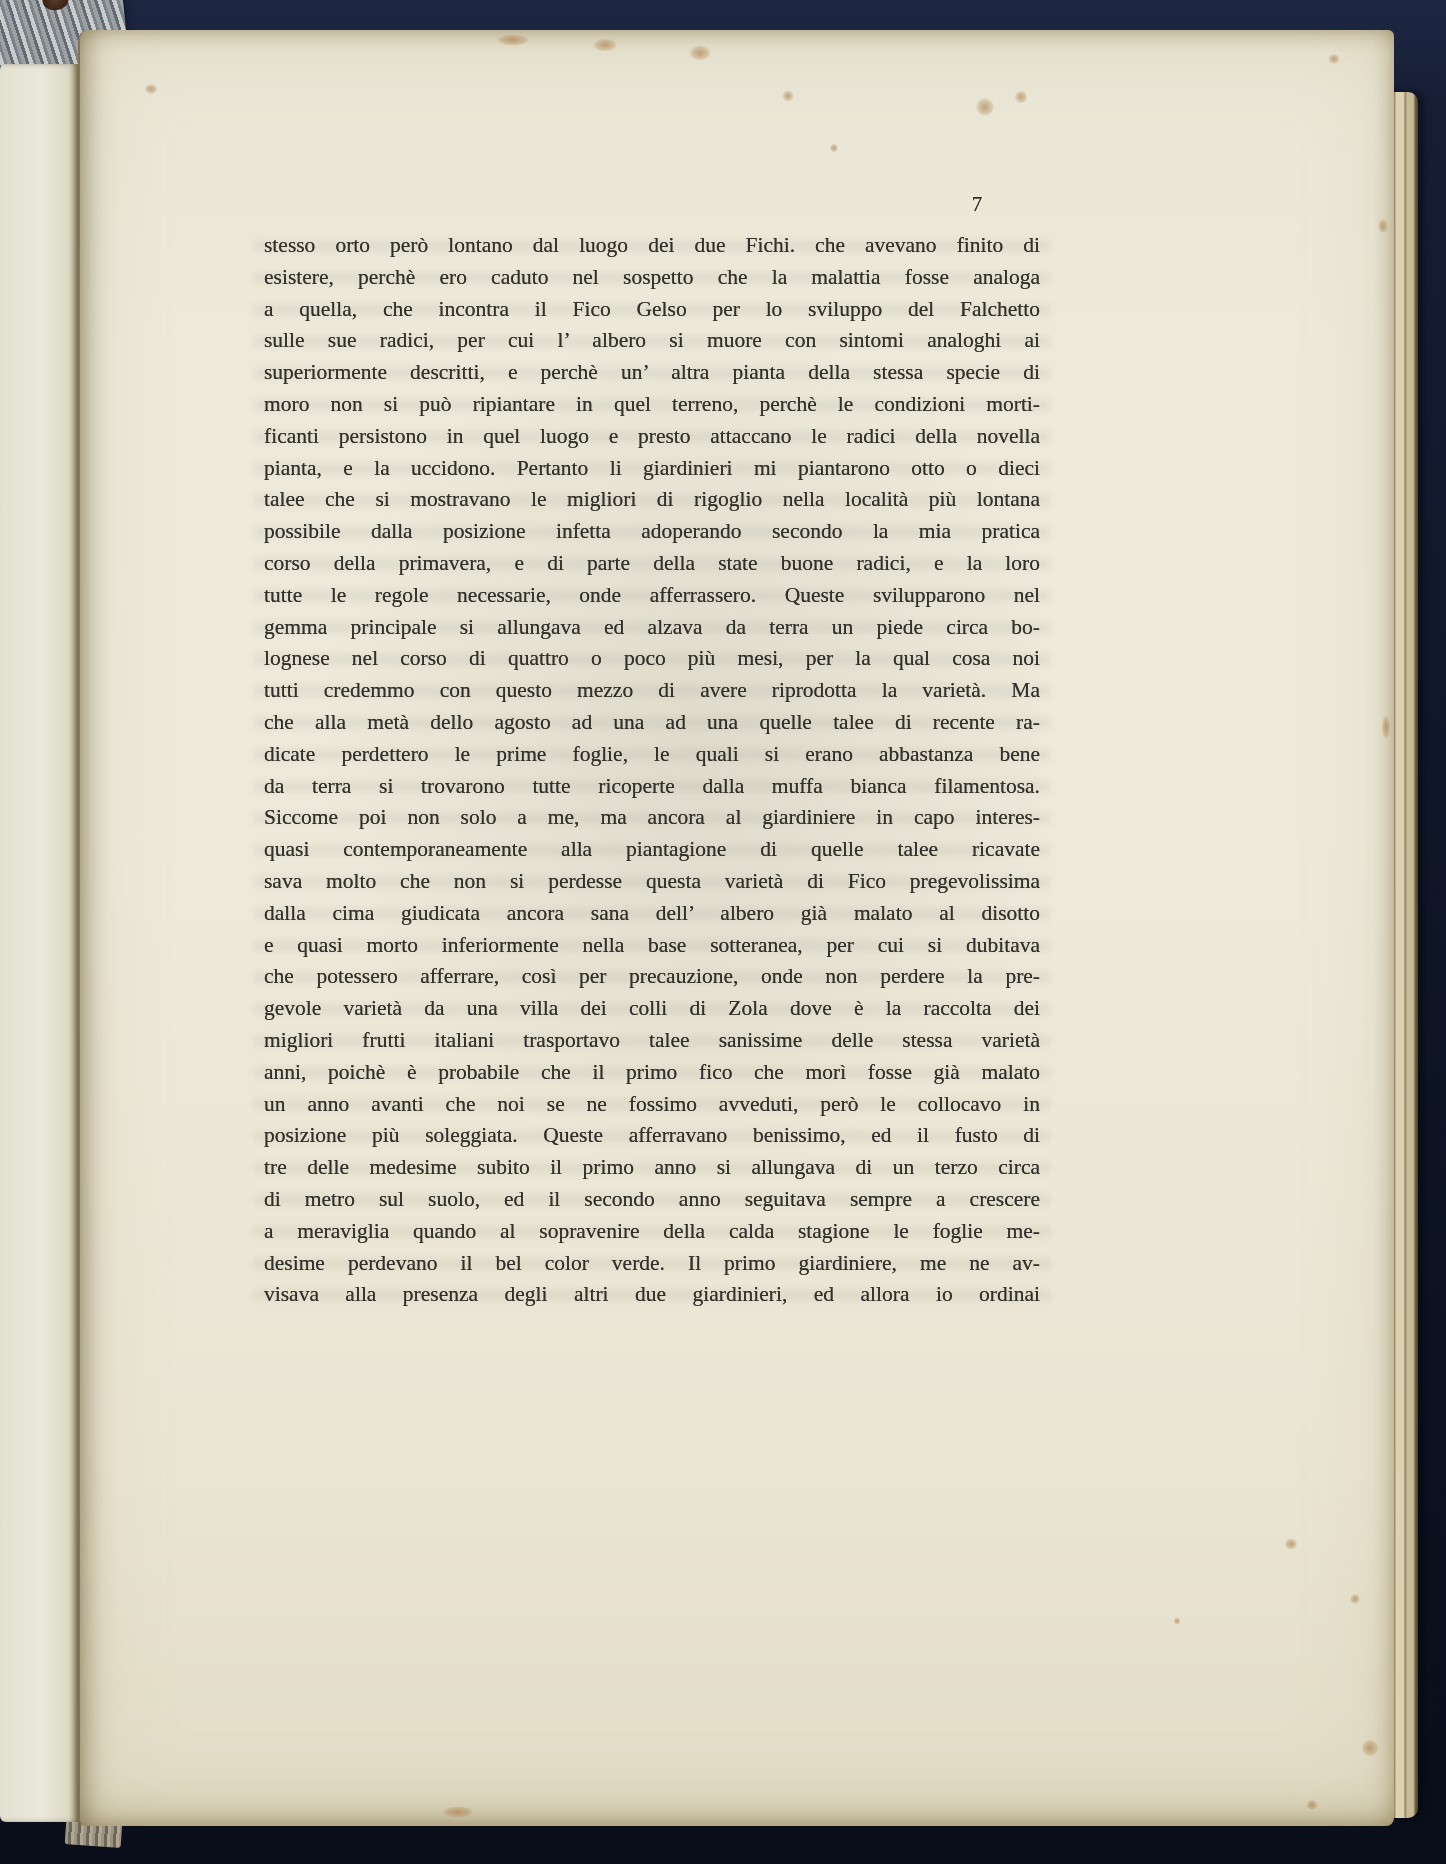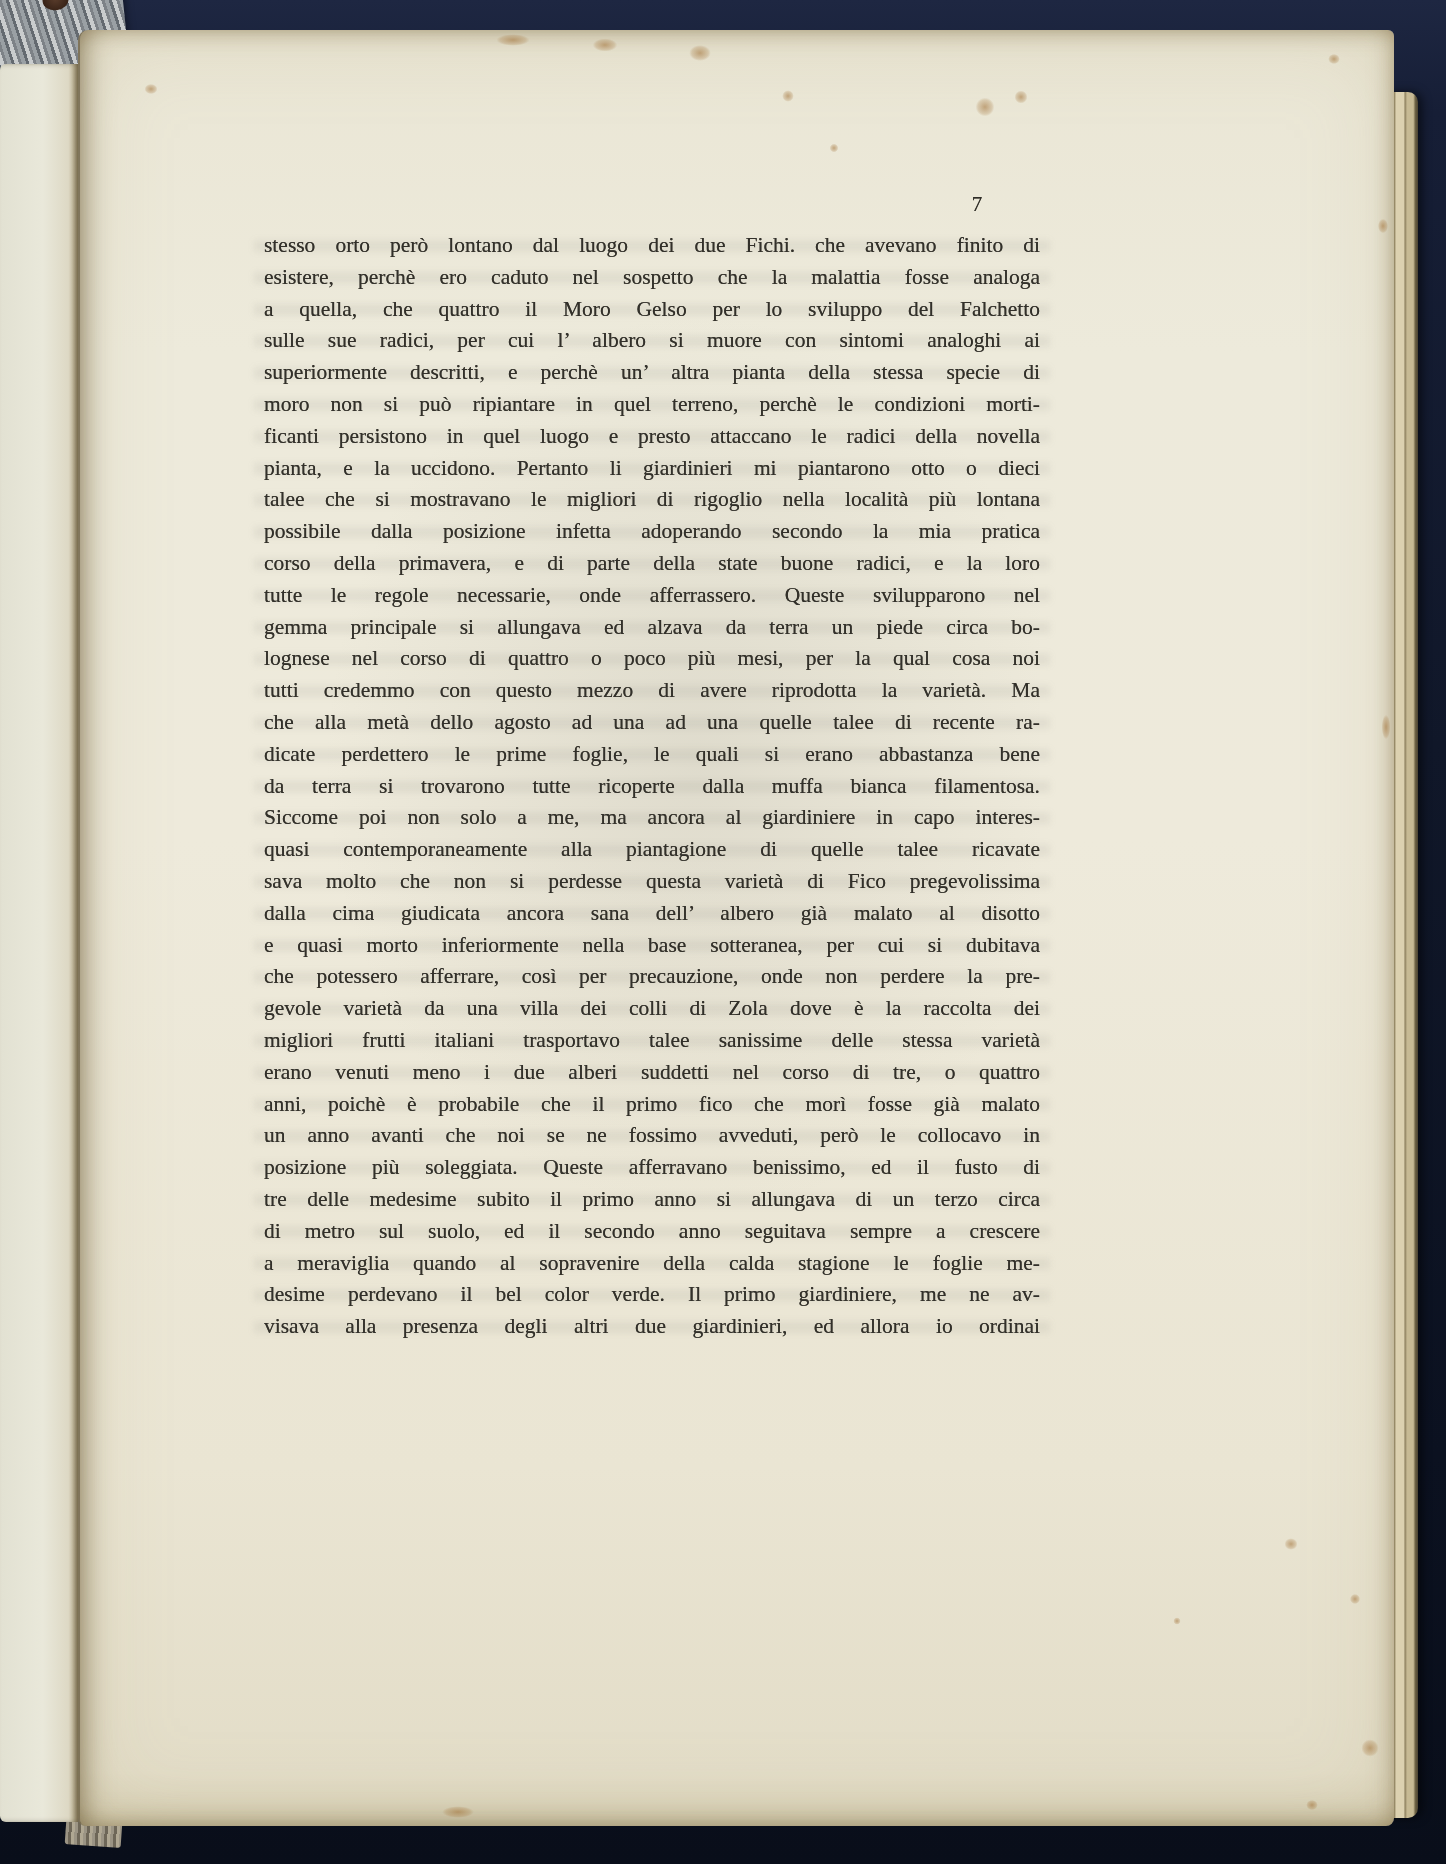--- a/index.html
+++ b/index.html
@@ -136,21 +136,21 @@
     <i class="fox" style="left:1278px;top:1706px;width:24px;height:24px;"></i>
     <i class="fox" style="left:1224px;top:1768px;width:16px;height:14px;"></i>
     <i class="fox streak" style="left:356px; top:1774px;width:44px;height:16px;"></i>
     <i class="fox" style="left:1092px;top:1586px;width:10px;height:10px;"></i>
 
     <div class="page-number">7</div>
 
     <div class="text-block">
         <div class="line">stesso orto però lontano dal luogo dei due Fichi. che avevano finito di</div>
         <div class="line">esistere, perchè ero caduto nel sospetto che la malattia fosse analoga</div>
-        <div class="line">a quella, che quattro il Moro Gelso per lo sviluppo del Falchetto</div>
+        <div class="line">a quella, che incontra il Fico Gelso per lo sviluppo del Falchetto</div>
         <div class="line">sulle sue radici, per cui l’ albero si muore con sintomi analoghi ai</div>
         <div class="line">superiormente descritti, e perchè un’ altra pianta della stessa specie di</div>
         <div class="line">moro non si può ripiantare in quel terreno, perchè le condizioni morti-</div>
         <div class="line">ficanti persistono in quel luogo e presto attaccano le radici della novella</div>
         <div class="line">pianta, e la uccidono. Pertanto li giardinieri mi piantarono otto o dieci</div>
         <div class="line">talee che si mostravano le migliori di rigoglio nella località più lontana</div>
         <div class="line">possibile dalla posizione infetta adoperando secondo la mia pratica</div>
         <div class="line">corso della primavera, e di parte della state buone radici, e la loro</div>
         <div class="line">tutte le regole necessarie, onde afferrassero. Queste svilupparono nel</div>
         <div class="line">gemma principale si allungava ed alzava da terra un piede circa bo-</div>
@@ -160,21 +160,20 @@
         <div class="line">dicate perdettero le prime foglie, le quali si erano abbastanza bene</div>
         <div class="line">da terra si trovarono tutte ricoperte dalla muffa bianca filamentosa.</div>
         <div class="line">Siccome poi non solo a me, ma ancora al giardiniere in capo interes-</div>
         <div class="line">quasi contemporaneamente alla piantagione di quelle talee ricavate</div>
         <div class="line">sava molto che non si perdesse questa varietà di Fico pregevolissima</div>
         <div class="line">dalla cima giudicata ancora sana dell’ albero già malato al disotto</div>
         <div class="line">e quasi morto inferiormente nella base sotteranea, per cui si dubitava</div>
         <div class="line">che potessero afferrare, così per precauzione, onde non perdere la pre-</div>
         <div class="line">gevole varietà da una villa dei colli di Zola dove è la raccolta dei</div>
         <div class="line">migliori frutti italiani trasportavo talee sanissime delle stessa varietà</div>
-        <div class="line">erano venuti meno i due alberi suddetti nel corso di tre, o quattro</div>
         <div class="line">anni, poichè è probabile che il primo fico che morì fosse già malato</div>
         <div class="line">un anno avanti che noi se ne fossimo avveduti, però le collocavo in</div>
         <div class="line">posizione più soleggiata. Queste afferravano benissimo, ed il fusto di</div>
         <div class="line">tre delle medesime subito il primo anno si allungava di un terzo circa</div>
         <div class="line">di metro sul suolo, ed il secondo anno seguitava sempre a crescere</div>
         <div class="line">a meraviglia quando al sopravenire della calda stagione le foglie me-</div>
         <div class="line">desime perdevano il bel color verde. Il primo giardiniere, me ne av-</div>
         <div class="line">visava alla presenza degli altri due giardinieri, ed allora io ordinai</div>
       </div>
   </div>

